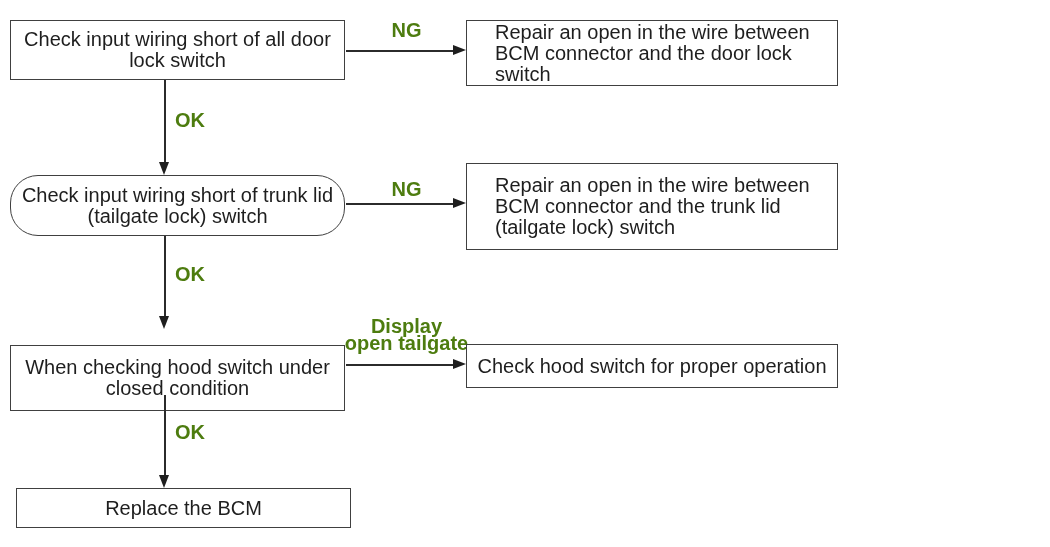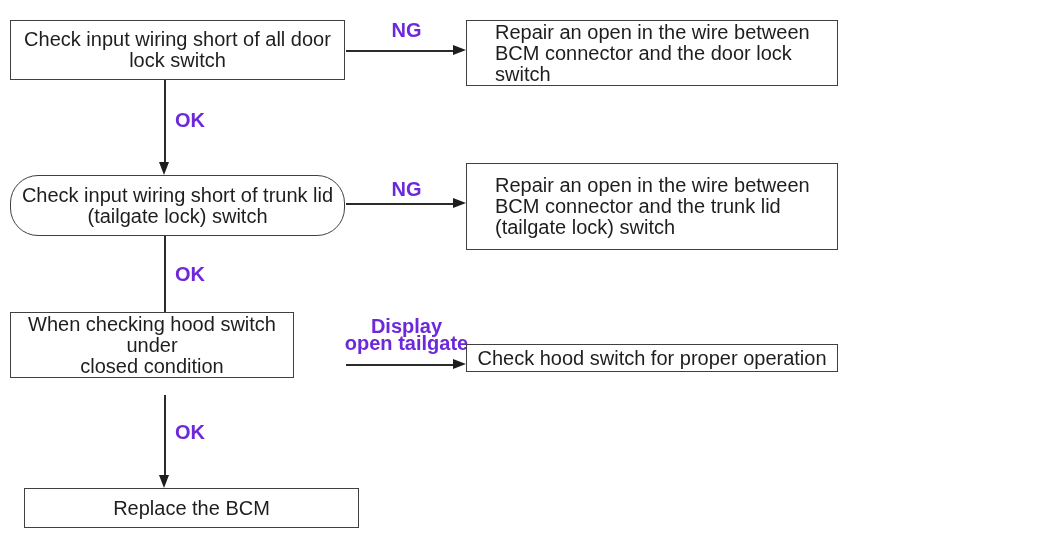--- a/index.html
+++ b/index.html
@@ -61,21 +61,21 @@
     position: absolute;
     width: 0;
     height: 0;
     border-top: 5.5px solid transparent;
     border-bottom: 5.5px solid transparent;
     border-left: 13px solid #1e1e1e;
   }
   .edge-label {
     position: absolute;
     font-weight: bold;
-    color: #6d28d9;
+    color: #4d7c0f;
     text-align: center;
     line-height: 17px;
     white-space: pre-line;
   }
 </style>
 </head>
 <body>
 
 <div class="diagram">
 
@@ -109,35 +109,35 @@
   <div class="node leftalign" style="left:466px; top:163px; width:372px; height:87px;">
     <span class="node-text">Repair an open in the wire between
 BCM connector and the trunk lid
 (tailgate lock) switch</span>
   </div>
 
   <div class="vline" style="left:164px; top:236px; height:81px;"></div>
   <div class="head-down" style="left:159px; top:316px;"></div>
   <div class="edge-label" style="left:175px; top:266px; width:60px; text-align:left;">OK</div>
 
-  <div class="node centered" style="left:10px; top:312px; width:284px; height:66px;">
+  <div class="node centered" style="left:10px; top:345px; width:335px; height:66px;">
     <span class="node-text">When checking hood switch under
 closed condition</span>
   </div>
 
   <div class="hline" style="left:346px; top:364px; width:108px;"></div>
   <div class="head-right" style="left:453px; top:359px;"></div>
   <div class="edge-label" style="left:340px; top:318px; width:133px;">Display
 open tailgate</div>
 
-  <div class="node centered" style="left:466px; top:344px; width:372px; height:28px;align-items:center;">
+  <div class="node centered" style="left:466px; top:344px; width:372px; height:44px;align-items:center;">
     <span class="node-text">Check hood switch for proper operation</span>
   </div>
 
   <div class="vline" style="left:164px; top:395px; height:81px;"></div>
   <div class="head-down" style="left:159px; top:475px;"></div>
   <div class="edge-label" style="left:175px; top:424px; width:60px; text-align:left;">OK</div>
 
-  <div class="node centered" style="left:24px; top:488px; width:335px; height:40px;">
+  <div class="node centered" style="left:16px; top:488px; width:335px; height:40px;">
     <span class="node-text">Replace the BCM</span>
   </div>
 
 </div>
 
 </body></html>

